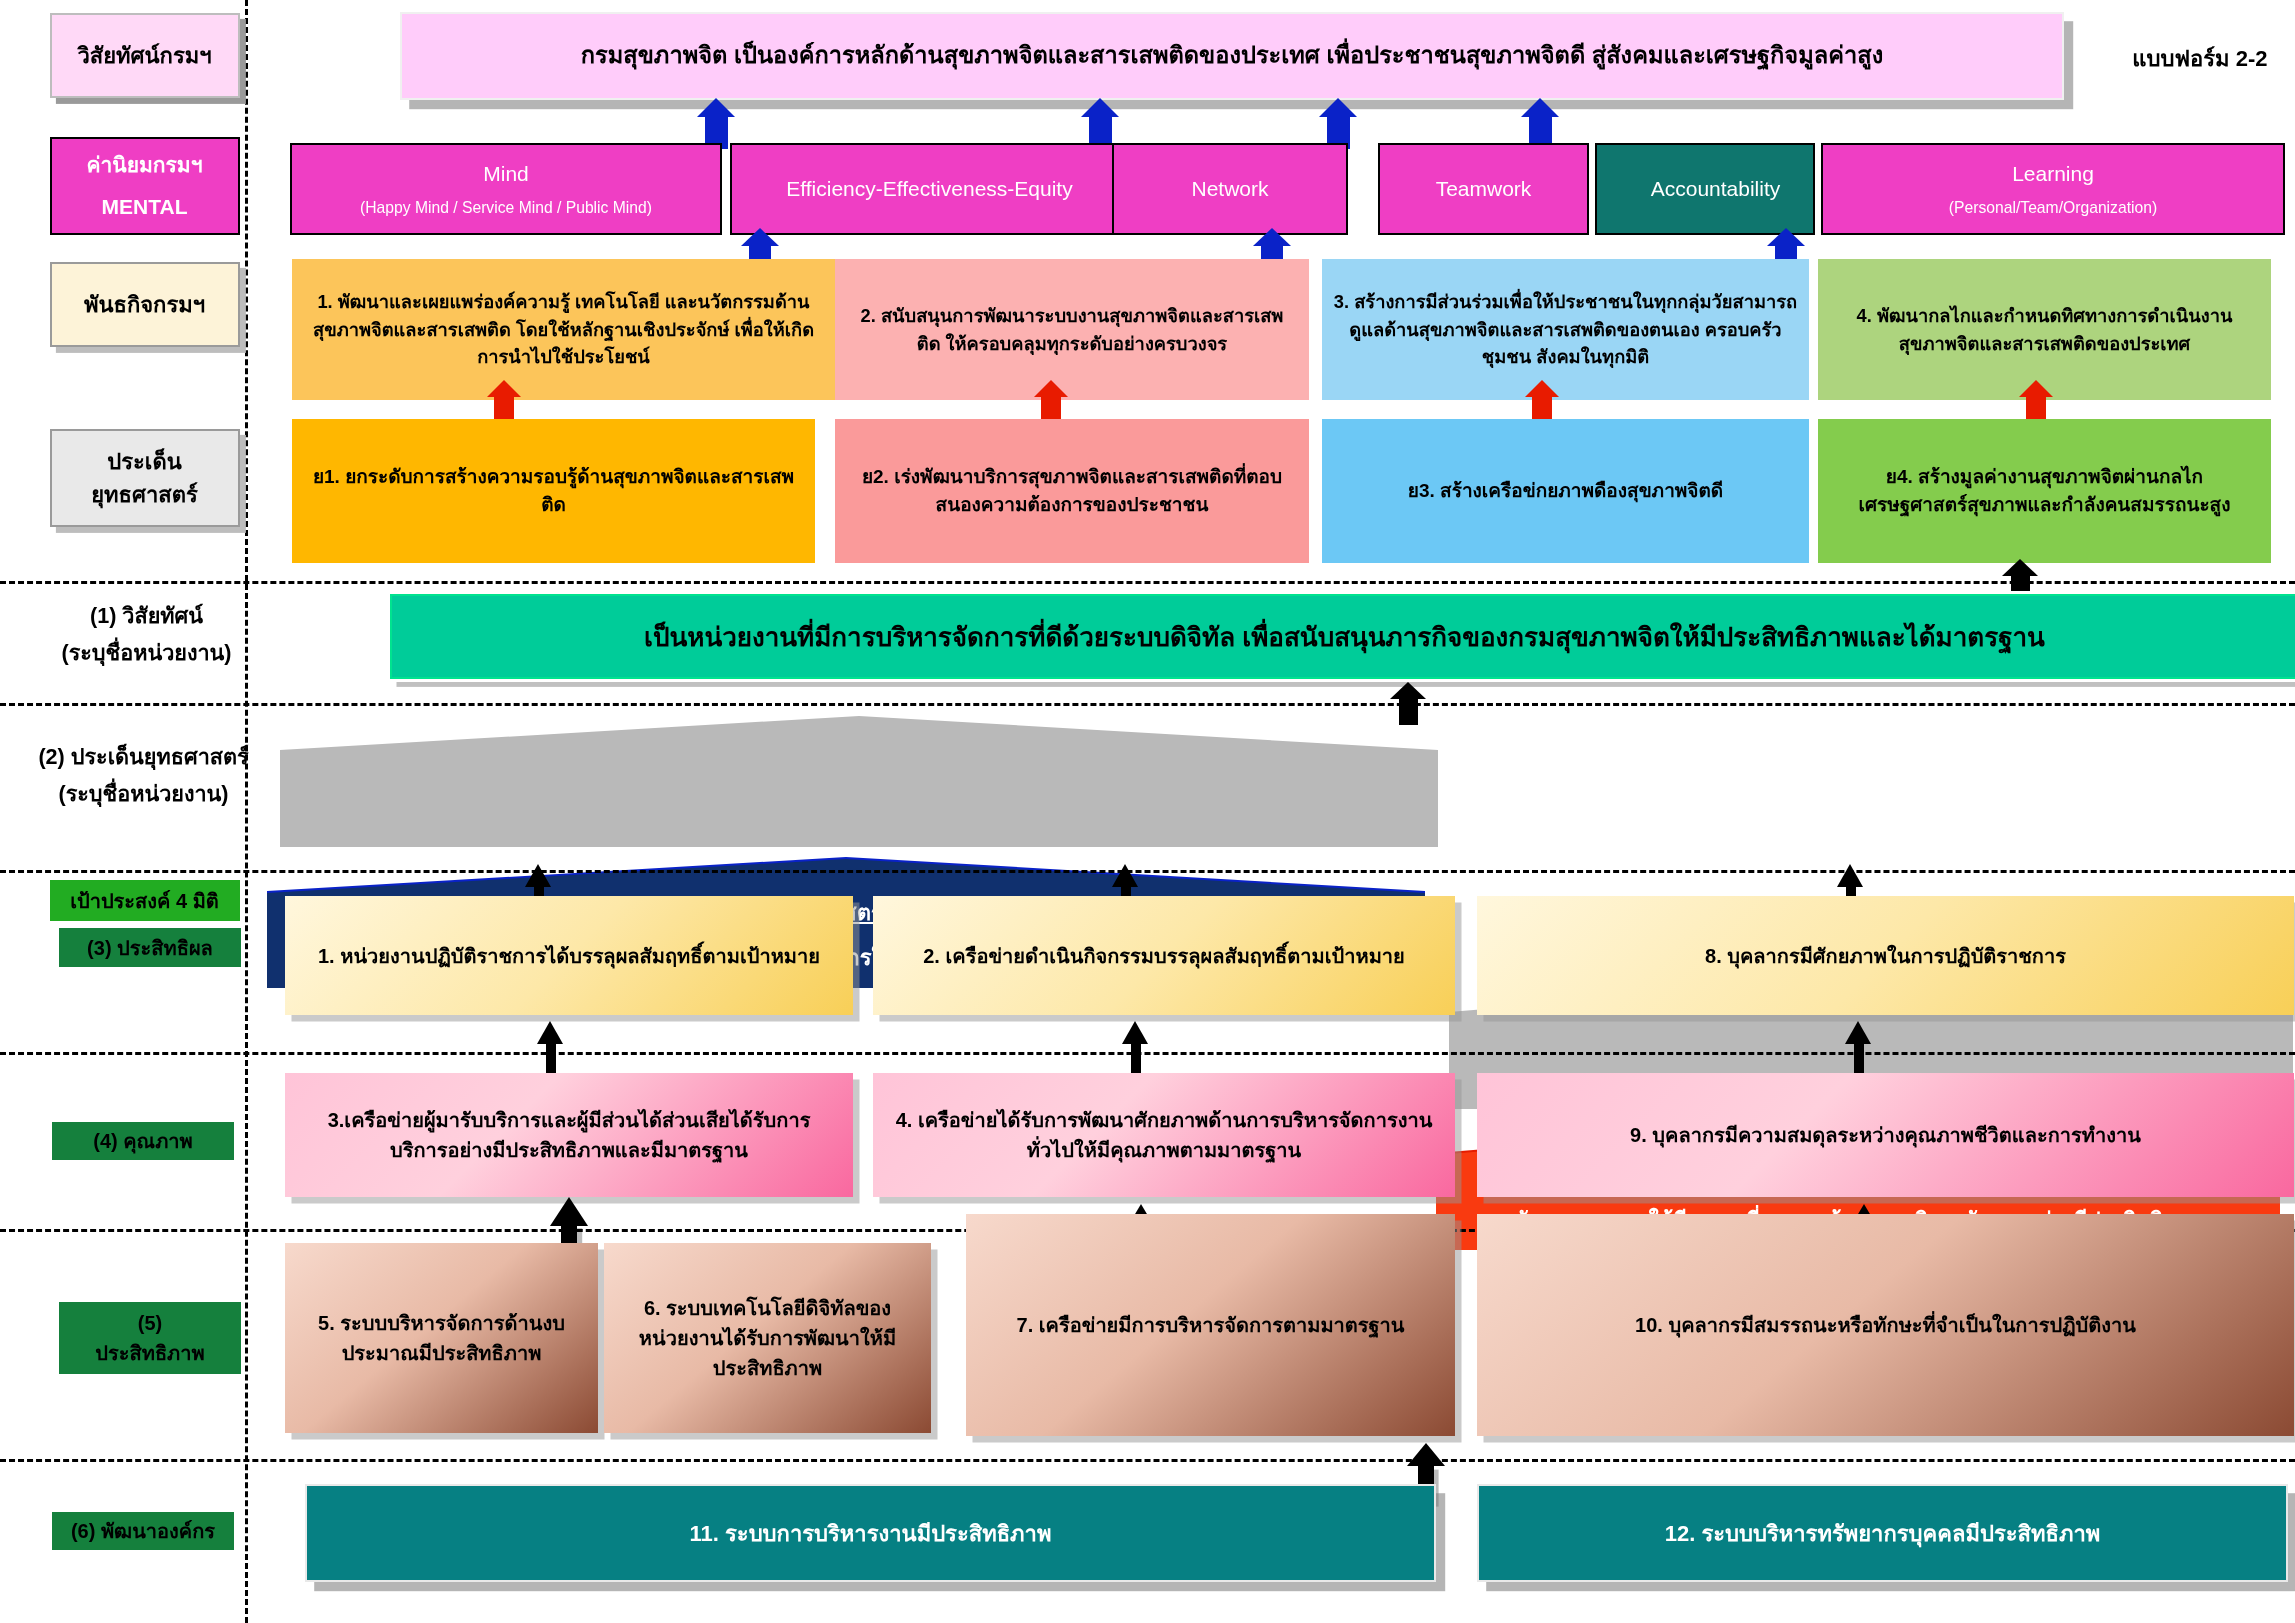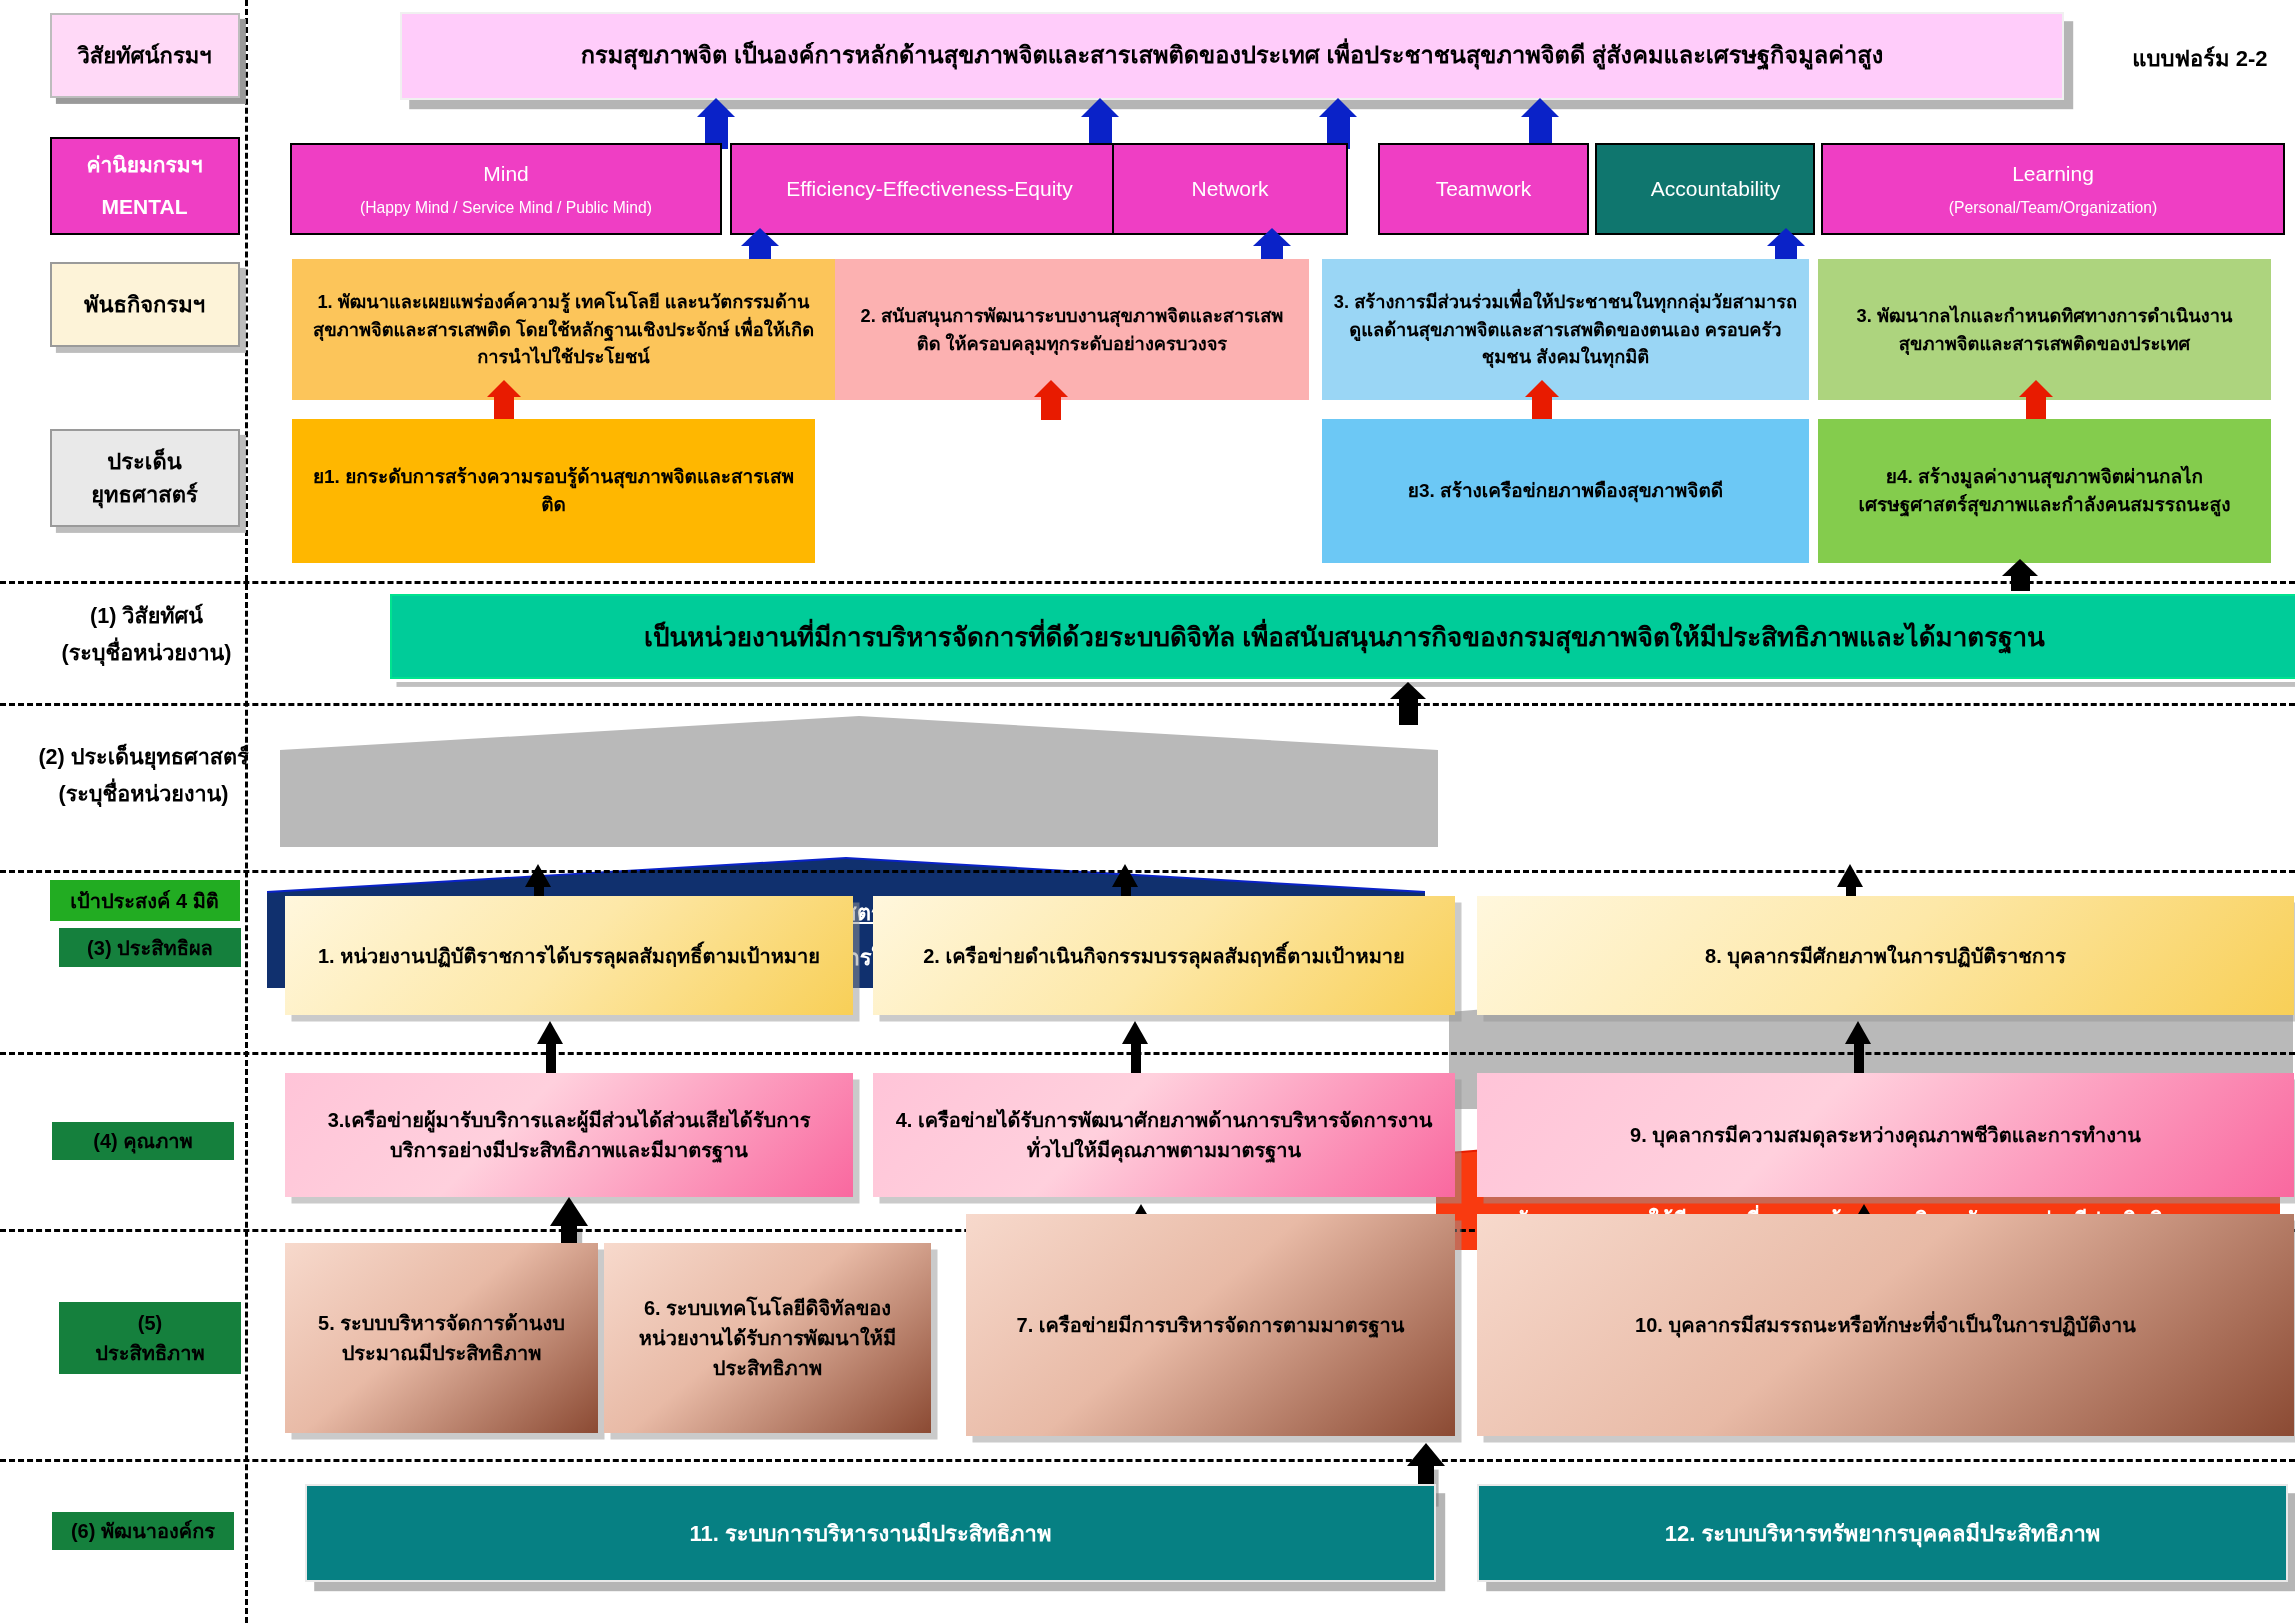--- a/index.html
+++ b/index.html
@@ -142,21 +142,21 @@
   <div class="abs" style="left:1767px;top:228px;width:38px;height:46px;">
     <div style="position:absolute;left:7.9px;top:15.7px;width:22px;height:30px;background:#0a22c8;"></div>
     <div style="position:absolute;left:0;top:0;width:0;height:0;border-left:19px solid transparent;border-right:19px solid transparent;border-bottom:18.3px solid #0a22c8;"></div>
   </div>
 
   <div class="abs box rail rail-mission" style="left:27.5px;top:262px;width:190px;height:85px;font-size:22px;">พันธกิจกรมฯ</div>
 
   <div class="abs box" style="left:270px;top:259px;width:543px;height:141px;background:#fcc55a;font-size:18.3px;font-weight:bold;color:#000;padding:0 14.4px;">1. พัฒนาและเผยแพร่องค์ความรู้ เทคโนโลยี และนวัตกรรมด้านสุขภาพจิตและสารเสพติด โดยใช้หลักฐานเชิงประจักษ์ เพื่อให้เกิดการนำไปใช้ประโยชน์</div>
   <div class="abs box" style="left:813px;top:259px;width:474px;height:141px;background:#fcb1b1;font-size:18.3px;font-weight:bold;color:#000;padding:0 14.4px;">2. สนับสนุนการพัฒนาระบบงานสุขภาพจิตและสารเสพติด ให้ครอบคลุมทุกระดับอย่างครบวงจร</div>
   <div class="abs box" style="left:1300px;top:259px;width:487px;height:141px;background:#9ad6f5;font-size:18.3px;font-weight:bold;color:#000;padding:0 11.8px;">3. สร้างการมีส่วนร่วมเพื่อให้ประชาชนในทุกกลุ่มวัยสามารถดูแลด้านสุขภาพจิตและสารเสพติดของตนเอง ครอบครัว ชุมชน สังคมในทุกมิติ</div>
-  <div class="abs box" style="left:1796px;top:259px;width:453px;height:141px;background:#add47e;font-size:18.3px;font-weight:bold;color:#000;padding:0 14.4px;">3. พัฒนากลไกและกำหนดทิศทางการดำเนินงานสุขภาพจิตและสารเสพติดของประเทศ</div>
+  <div class="abs box" style="left:1796px;top:259px;width:453px;height:141px;background:#add47e;font-size:18.3px;font-weight:bold;color:#000;padding:0 14.4px;">4. พัฒนากลไกและกำหนดทิศทางการดำเนินงานสุขภาพจิตและสารเสพติดของประเทศ</div>
 
   <div class="abs" style="left:487px;top:380px;width:34px;height:41px;">
     <div style="position:absolute;left:7.2px;top:14.4px;width:19.6px;height:26px;background:#e81b00;"></div>
     <div style="position:absolute;left:0;top:0;width:0;height:0;border-left:17px solid transparent;border-right:17px solid transparent;border-bottom:17px solid #e81b00;"></div>
   </div>
   <div class="abs" style="left:1034px;top:380px;width:34px;height:41px;">
     <div style="position:absolute;left:7.2px;top:14.4px;width:19.6px;height:26px;background:#e81b00;"></div>
     <div style="position:absolute;left:0;top:0;width:0;height:0;border-left:17px solid transparent;border-right:17px solid transparent;border-bottom:17px solid #e81b00;"></div>
   </div>
   <div class="abs" style="left:1525px;top:380px;width:34px;height:41px;">
@@ -167,20 +167,21 @@
     <div style="position:absolute;left:7.2px;top:14.4px;width:19.6px;height:26px;background:#e81b00;"></div>
     <div style="position:absolute;left:0;top:0;width:0;height:0;border-left:17px solid transparent;border-right:17px solid transparent;border-bottom:17px solid #e81b00;"></div>
   </div>
 
   <div class="abs box rail rail-issue" style="left:27.5px;top:429px;width:190px;height:98px;font-size:22px;flex-direction:column;">
     <div>ประเด็น</div>
     <div>ยุทธศาสตร์</div>
   </div>
 
   <div class="abs box" style="left:270px;top:419px;width:523px;height:144px;background:#ffb700;font-size:19px;font-weight:bold;color:#000;padding:0 17px;">ย1. ยกระดับการสร้างความรอบรู้ด้านสุขภาพจิตและสารเสพติด</div>
+  <div class="abs box" style="left:813px;top:419px;width:474px;height:144px;background:#fa9a9a;font-size:19px;font-weight:bold;color:#000;padding:0 14.4px;">ย2. เร่งพัฒนาบริการสุขภาพจิตและสารเสพติดที่ตอบสนองความต้องการของประชาชน</div>
   <div class="abs box" style="left:1300px;top:419px;width:487px;height:144px;background:#6cc8f5;font-size:19px;font-weight:bold;color:#000;padding:0 14.4px;">ย3. สร้างเครือข่กยภาพดืองสุขภาพจิตดี</div>
   <div class="abs box" style="left:1796px;top:419px;width:453px;height:144px;background:#84cc4d;font-size:19px;font-weight:bold;color:#000;padding:0 19.6px;">ย4. สร้างมูลค่างานสุขภาพจิตผ่านกลไกเศรษฐศาสตร์สุขภาพและกำลังคนสมรรถนะสูง</div>
 
   <div class="abs" style="left:2002px;top:559px;width:37px;height:43px;">
     <div style="position:absolute;left:8.5px;top:14.4px;width:19.6px;height:29px;background:#000;"></div>
     <div style="position:absolute;left:0;top:0;width:0;height:0;border-left:18.3px solid transparent;border-right:18.3px solid transparent;border-bottom:17px solid #000;"></div>
   </div>
 
   <div class="abs hdash" style="left:0;top:581px;width:2295px;"></div>
 

